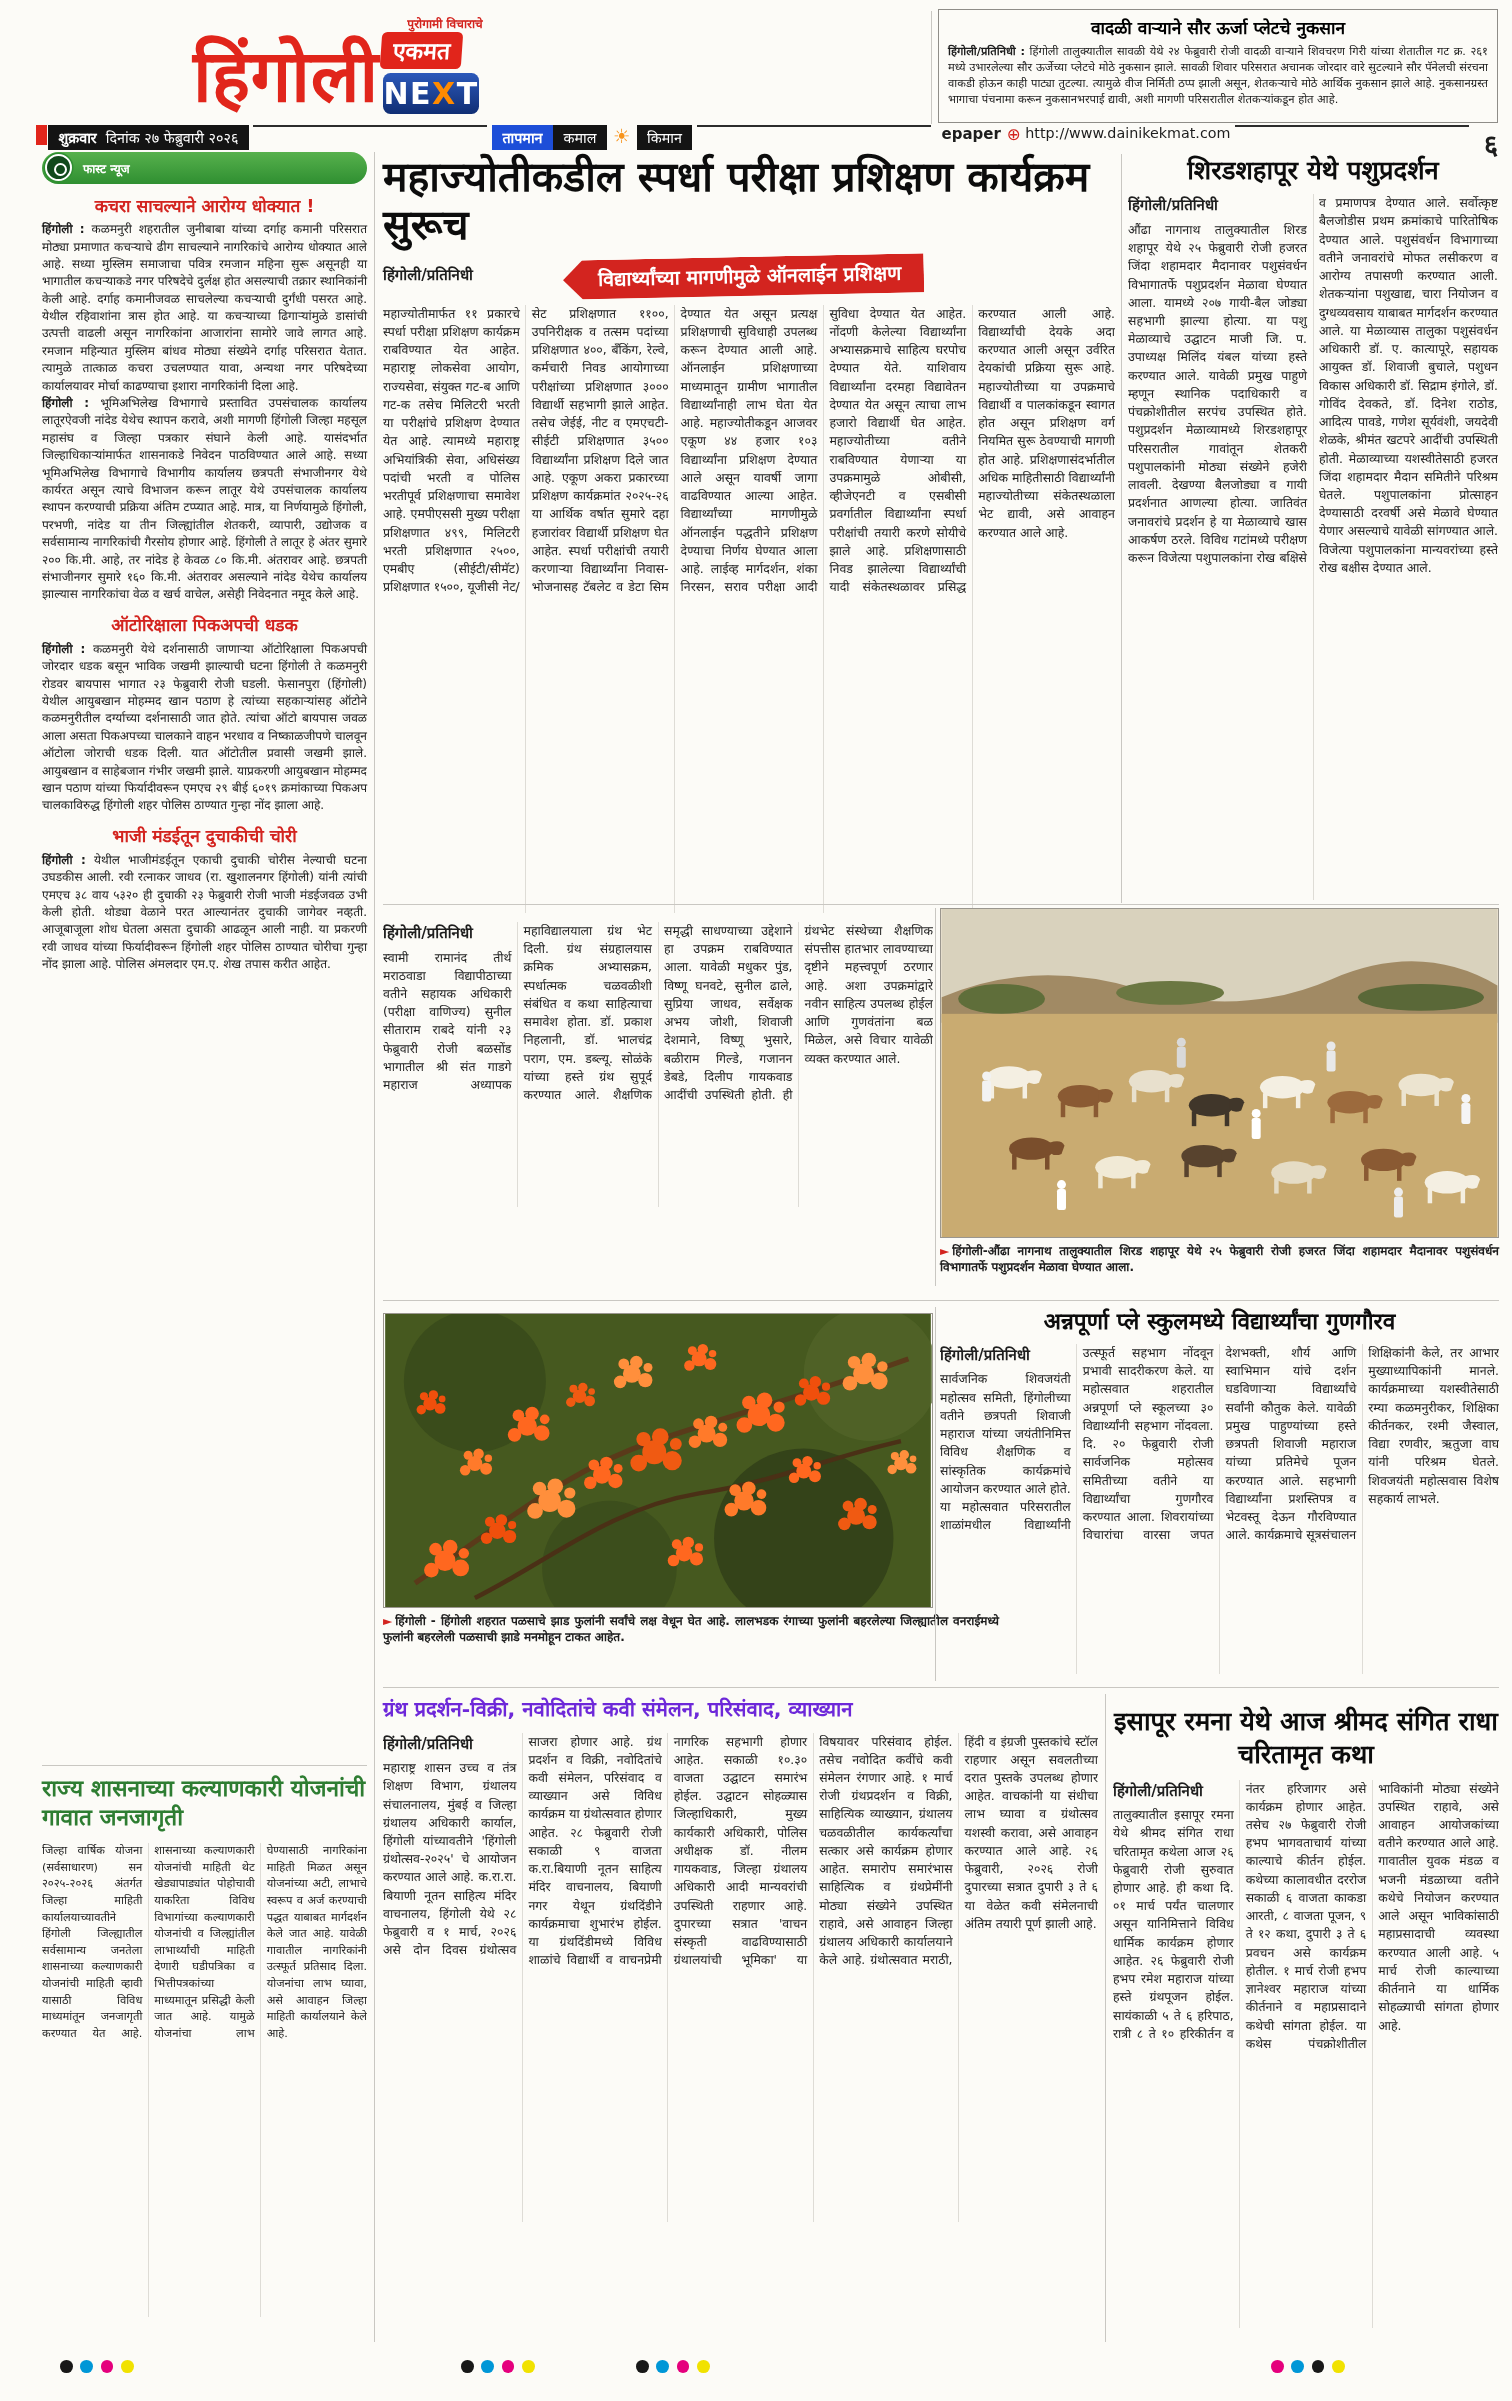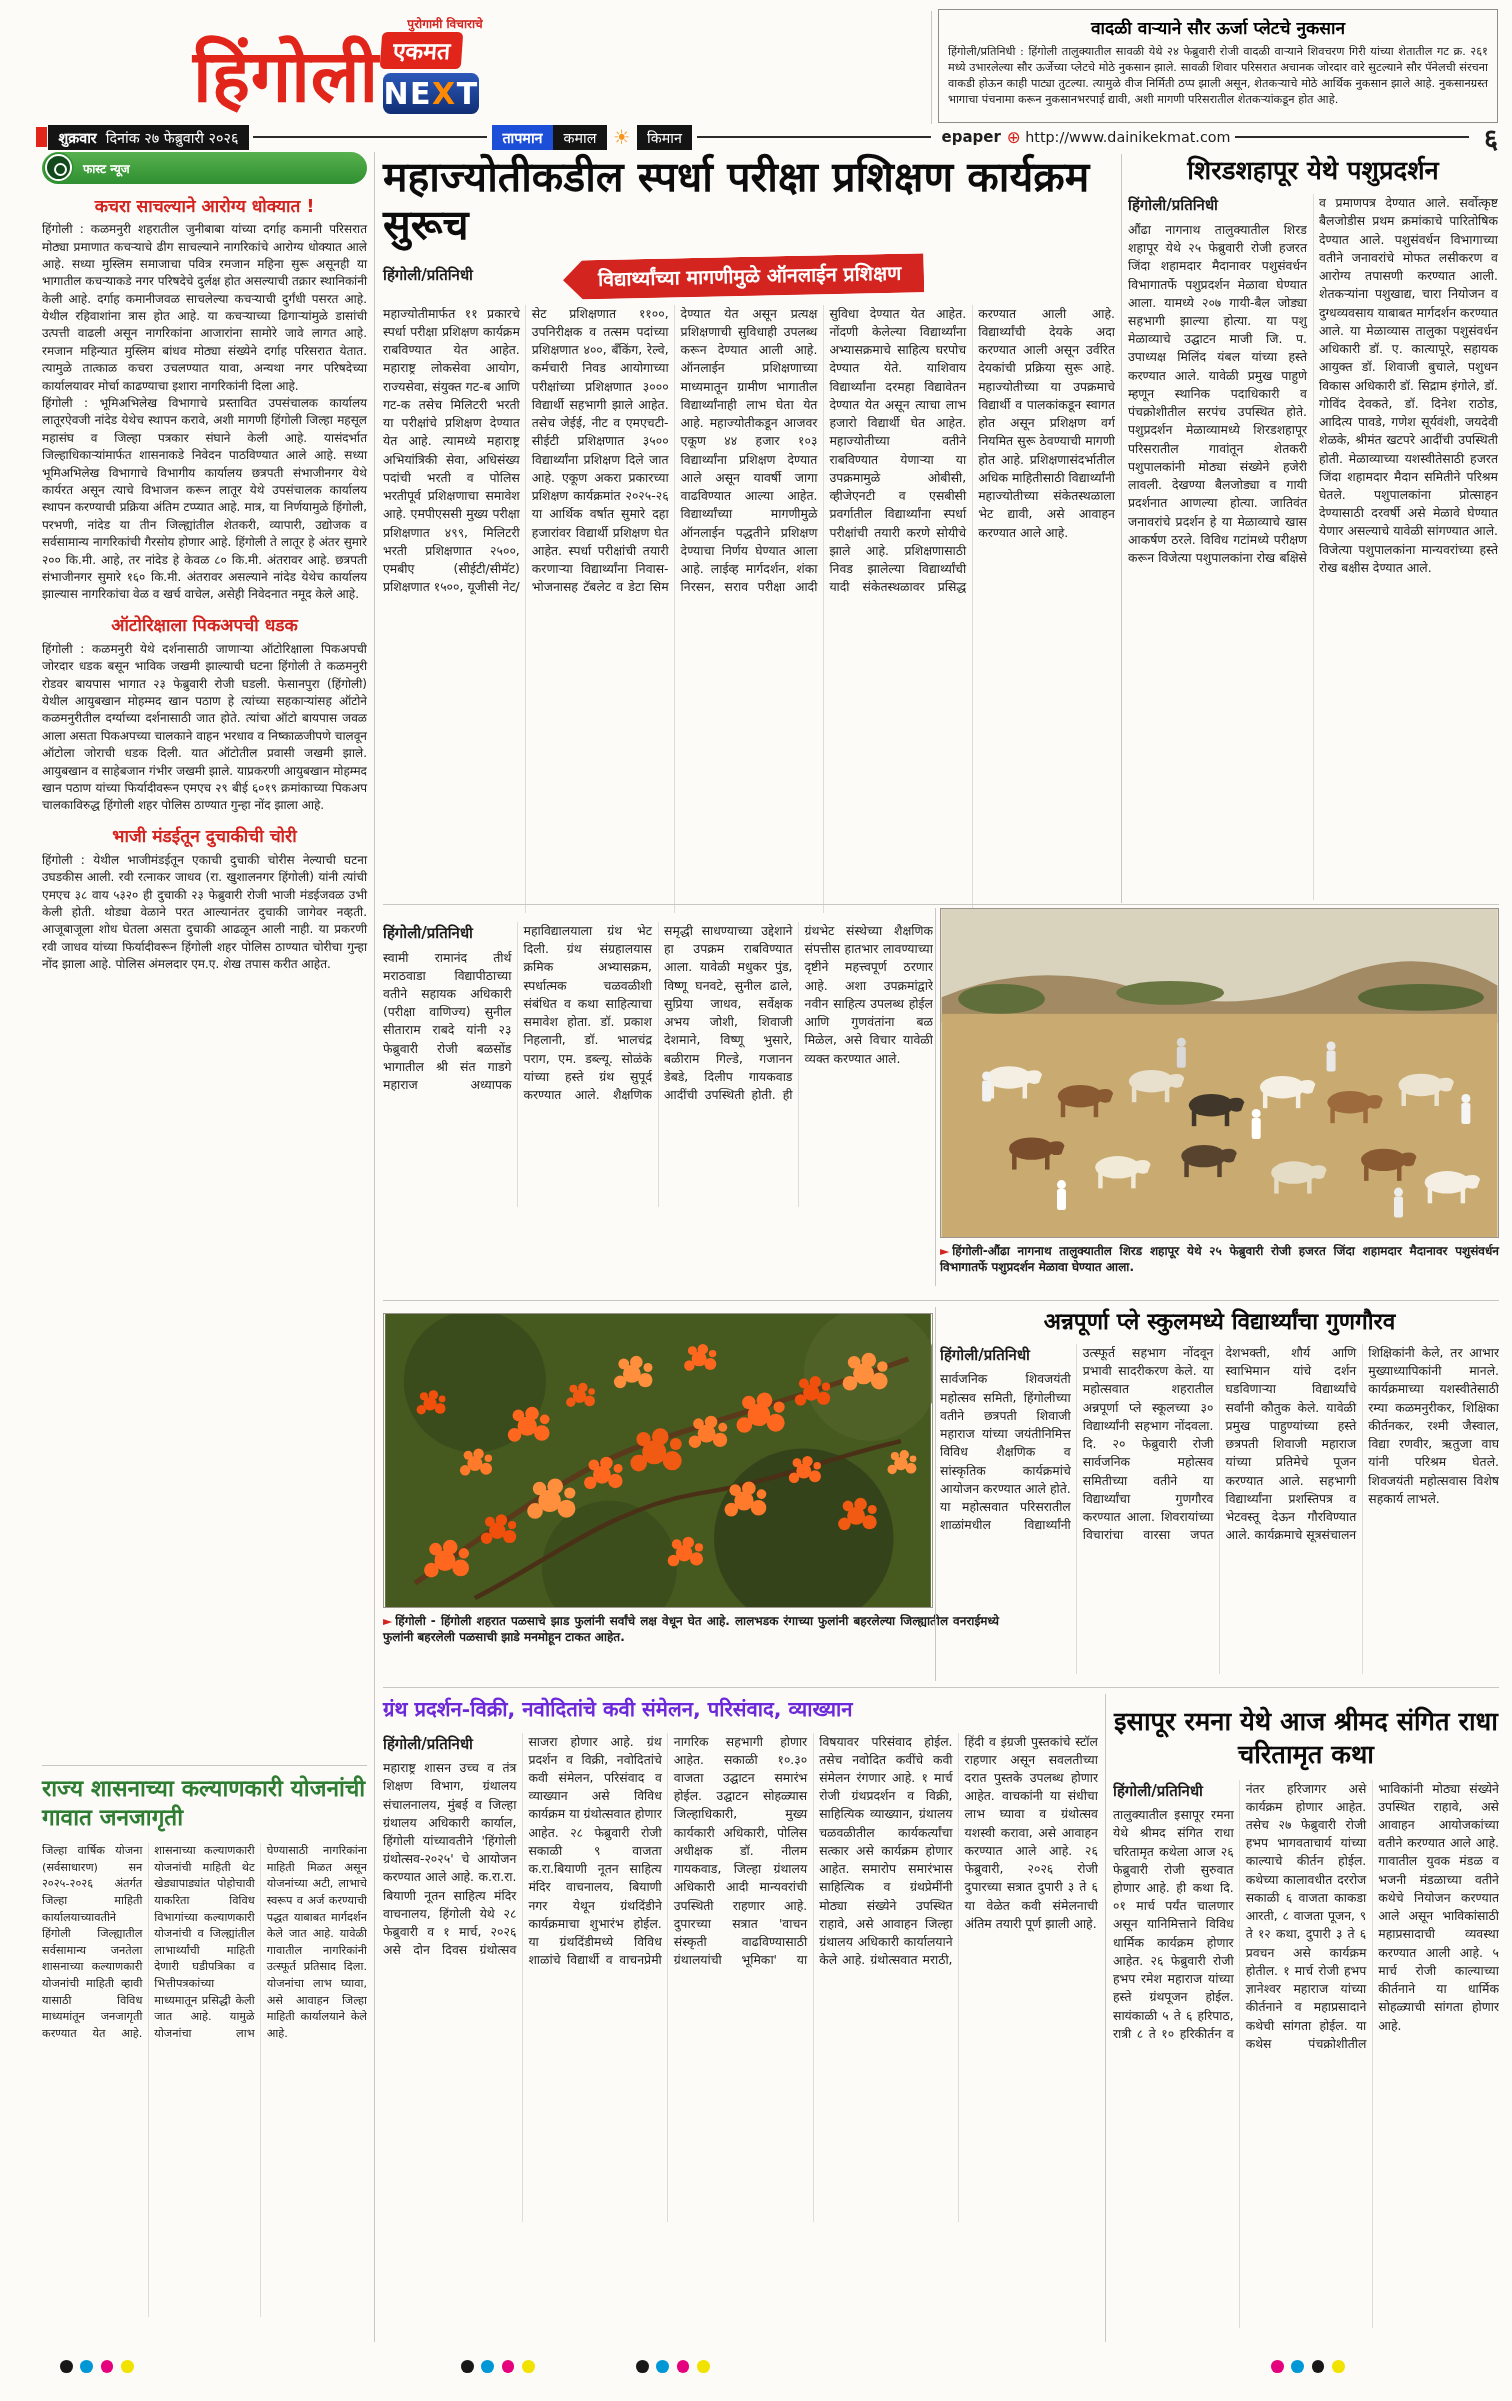--- a/index.html
+++ b/index.html
@@ -14,23 +14,23 @@
          padding:2.3px 12px;border-radius:5.3px;transform:skewX(-4deg)}
   .city{font-size:72px;font-weight:bold;color:#e1251b;line-height:1;letter-spacing:0.8px}
   .nextbox{display:flex;align-items:center;justify-content:center;width:96px;height:41px;
            border-radius:7.5px;background:linear-gradient(180deg,#2c59ba,#102e74);
            font-size:30px;font-weight:bold;color:#fff;letter-spacing:1.5px}
   .nextbox .x{color:#ff8a00}
   
   .topnews{border:1.1px solid #8f8d88;padding:6px 9px}
   .topnews h3{font-size:17.3px;text-align:center;color:#000;margin-bottom:4.5px}
   .topnews p{font-size:11.3px;line-height:1.42;text-align:justify}
-  .dl{font-weight:normal}
-  
-  .datebar{display:flex;align-items:center;height:24px;font-size:14.3px}
+  .dl{font-weight:bold}
+  
+  .datebar{display:flex;align-items:flex-start;height:24px;font-size:14.3px}
   .db-red{width:10.5px;height:19.6px;background:#e1251b;margin-right:1.5px}
   .seg-black{background:#141414;color:#fff;padding:3px 10.5px;white-space:nowrap}
   .seg-red{background:#1d4ed8;color:#fff;padding:3px 10.5px;white-space:nowrap;font-weight:bold}
   .db-line{flex:1;height:1.5px;background:#2c2c2c;margin:0 4.5px}
   .sun{color:#f7941d;font-size:19.6px;margin:0 6px}
   .epaper{font-weight:bold;font-size:15px;margin:0 6px}
   .globe{color:#d3241f;font-size:16.6px;margin-right:4.5px}
   .url{font-size:14.3px}
   .pageno{font-size:27px;font-weight:bold;margin-left:10.5px}
   

